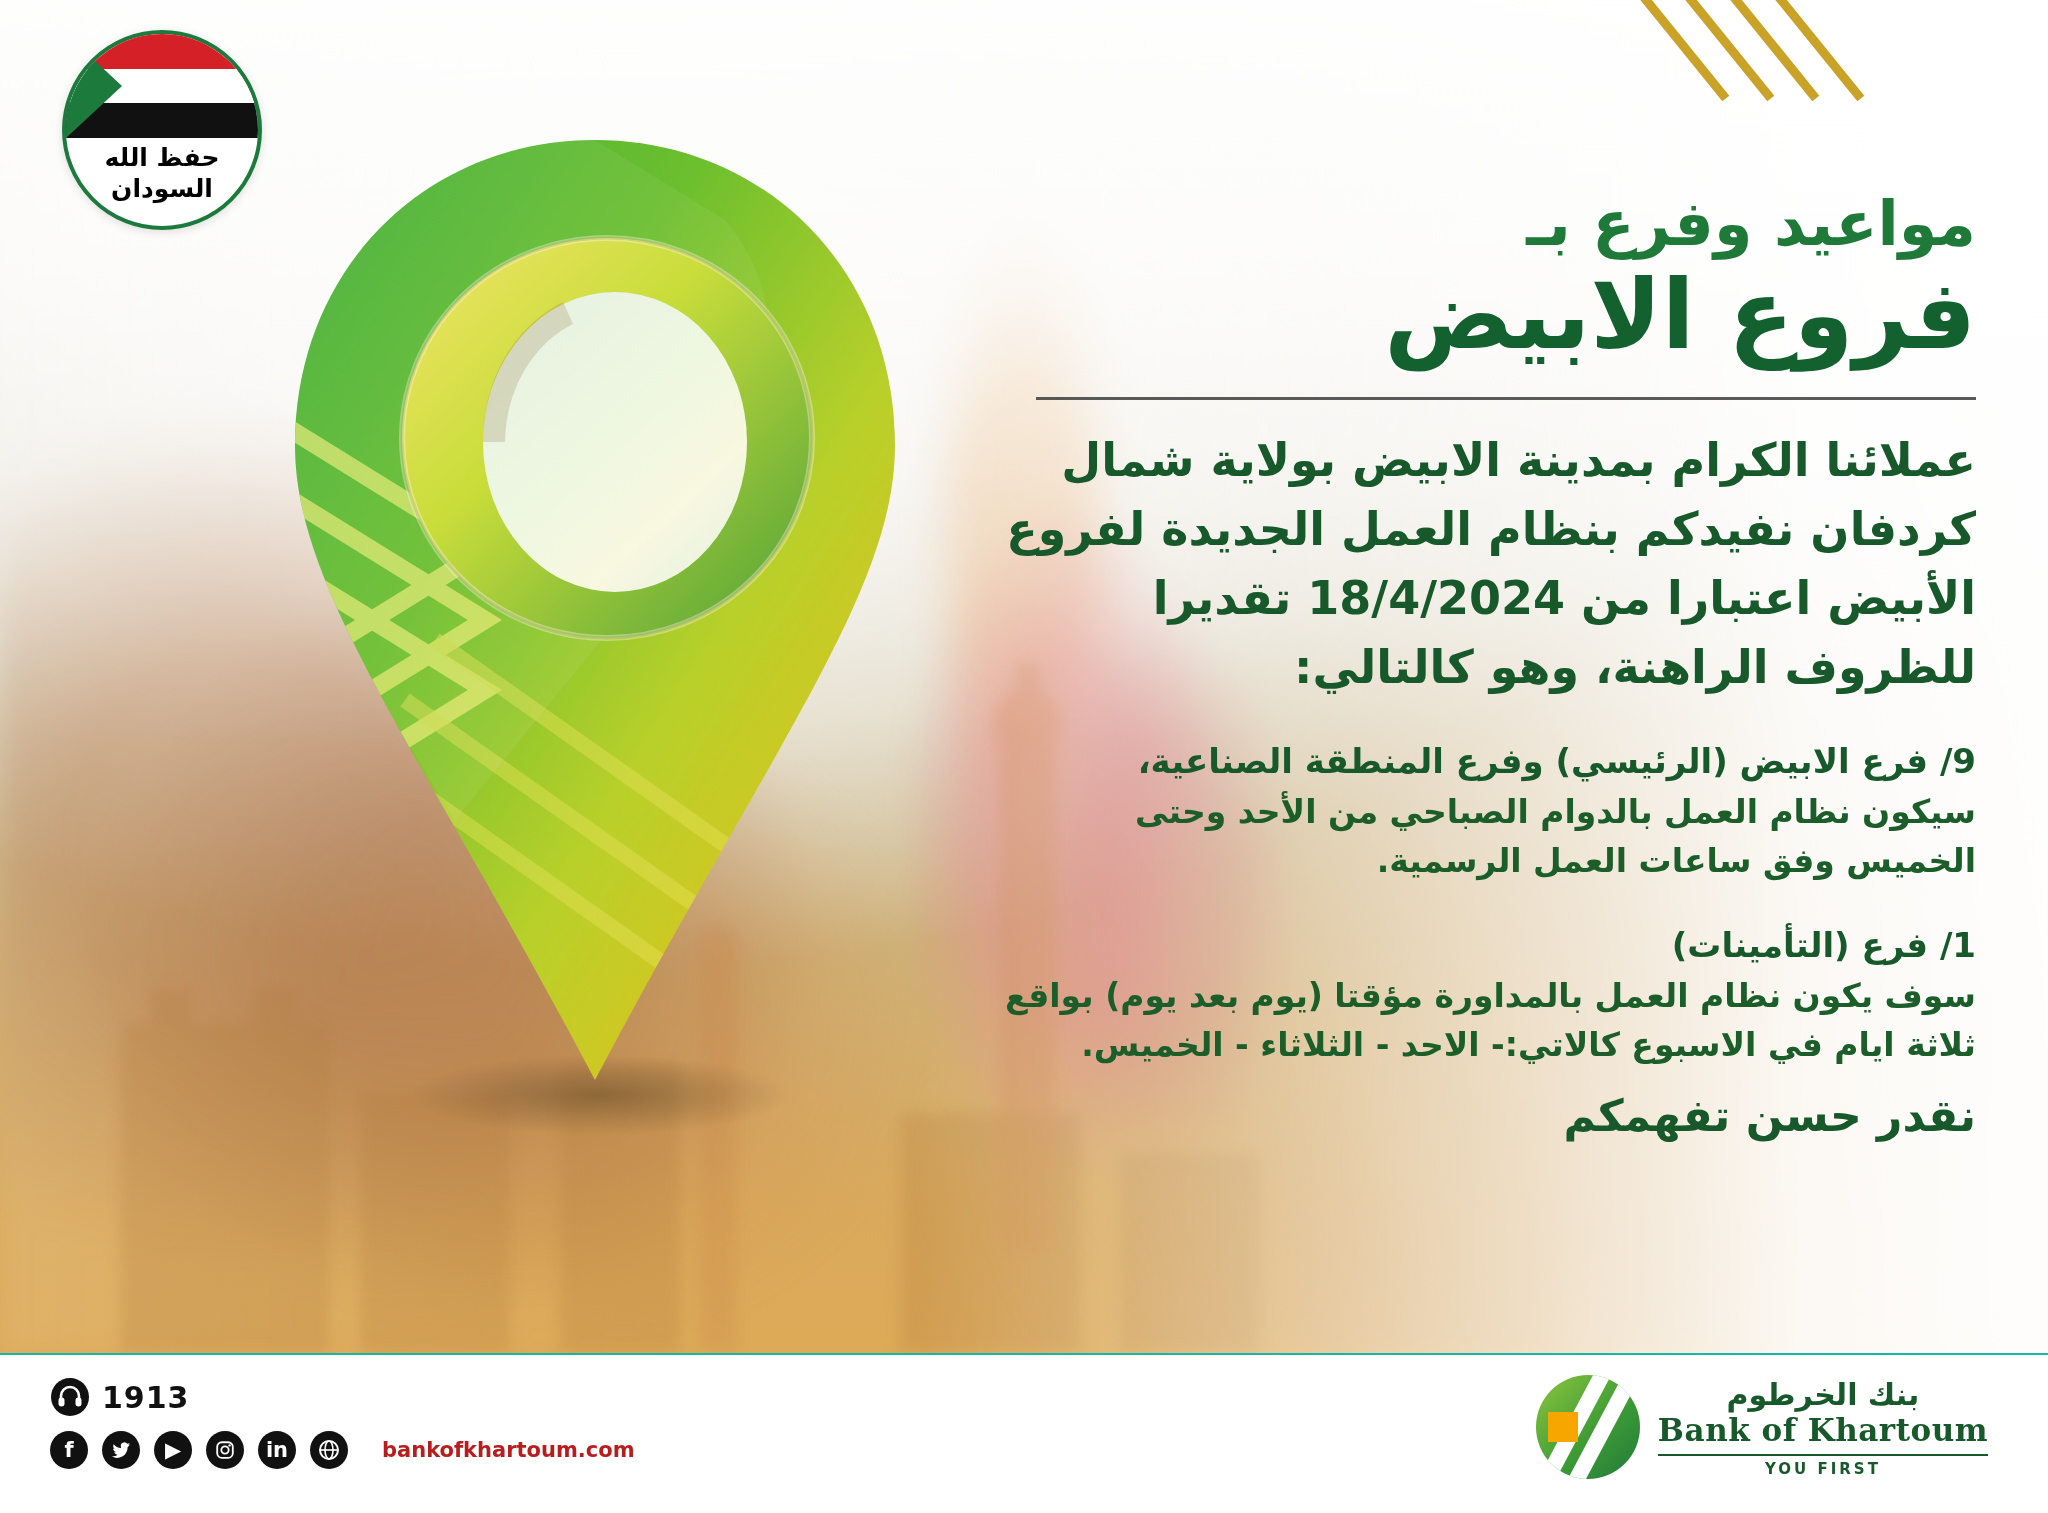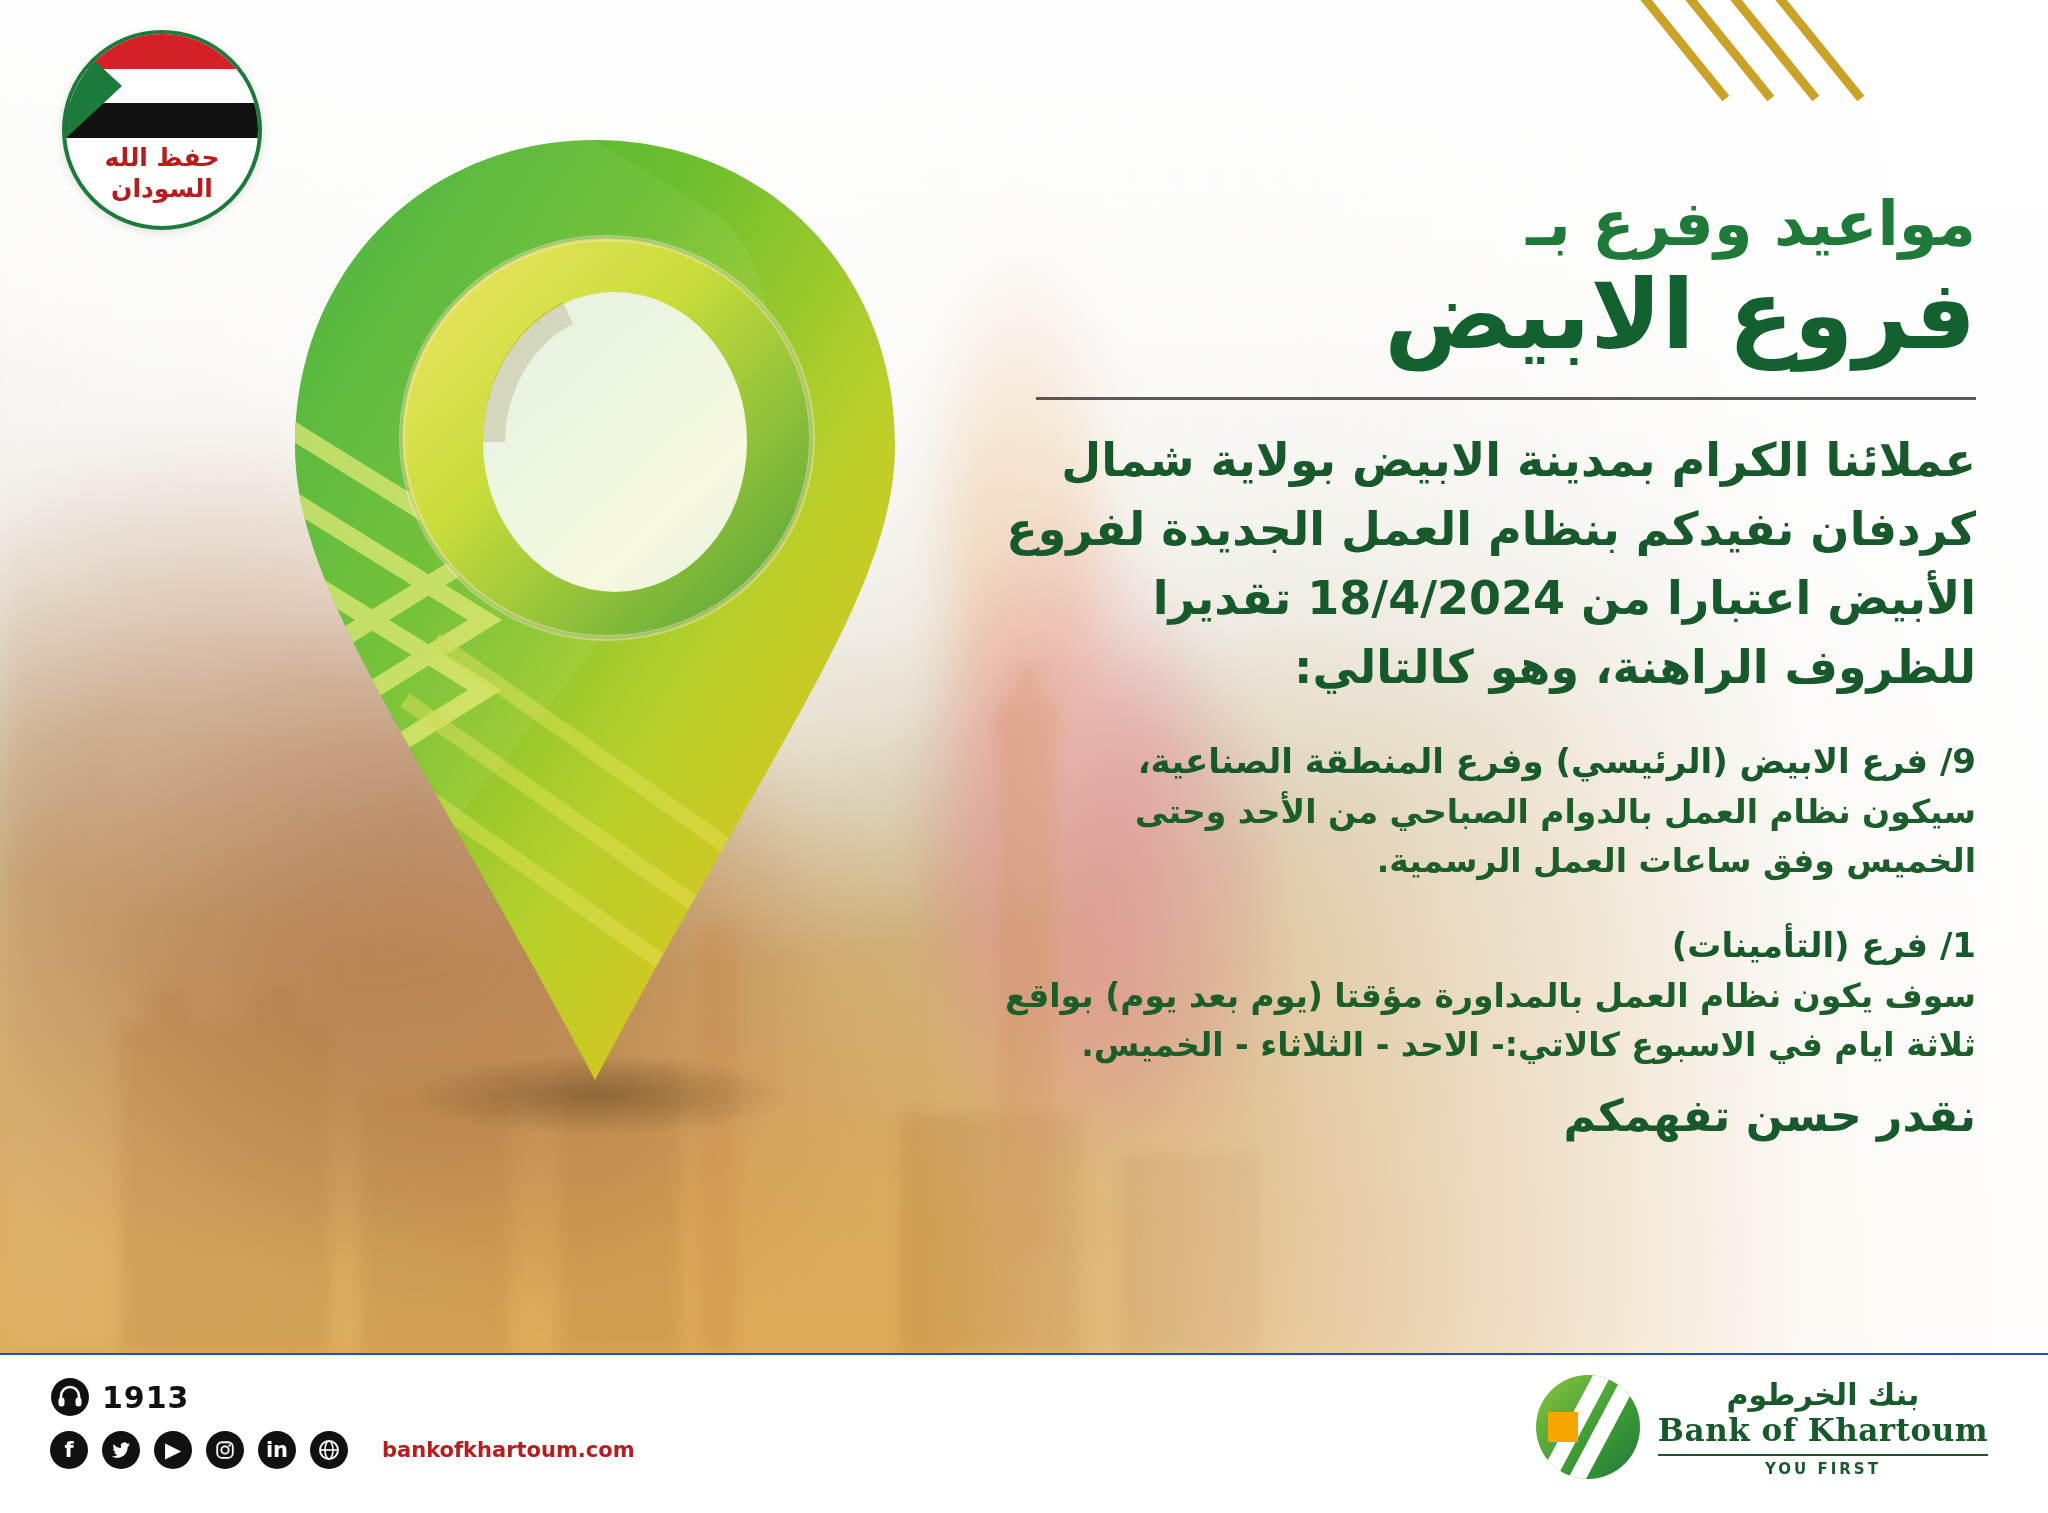--- a/index.html
+++ b/index.html
@@ -68,21 +68,21 @@
       linear-gradient(to bottom, rgba(255,255,255,0.95) 0%, rgba(255,255,255,0.72) 18%, rgba(255,255,255,0.18) 38%, rgba(255,255,255,0) 55%),
       linear-gradient(to right, rgba(255,255,255,0) 0%, rgba(255,255,255,0.0) 45%, rgba(255,255,255,0.55) 70%, rgba(255,255,255,0.92) 88%, rgba(255,255,255,0.98) 100%);
   }
 
   
   .footer {
     position: absolute;
     left: 0; right: 0; bottom: 0;
     height: 160px;
     background: #ffffff;
-    border-top: 2px solid #1d4ed8;
+    border-top: 2px solid #14b8a6;
     direction: ltr;
   }
 
   
   .flag-badge {
     position: absolute;
     top: 30px;
     left: 62px;
     width: 200px;
     height: 200px;
@@ -104,21 +104,21 @@
     width: 0; height: 0;
     border-top: 52px solid transparent;
     border-bottom: 52px solid transparent;
     border-left: 56px solid #1d7a3d;
   }
   .flag-text {
     position: absolute;
     left: 0; right: 0;
     top: 108px;
     text-align: center;
-    color: #b91c1c;
+    color: #000000;
     font-weight: bold;
     font-size: 25px;
     line-height: 1.25;
     direction: rtl;
   }
 
   
   .gold-chevrons {
     position: absolute;
     top: 0;

